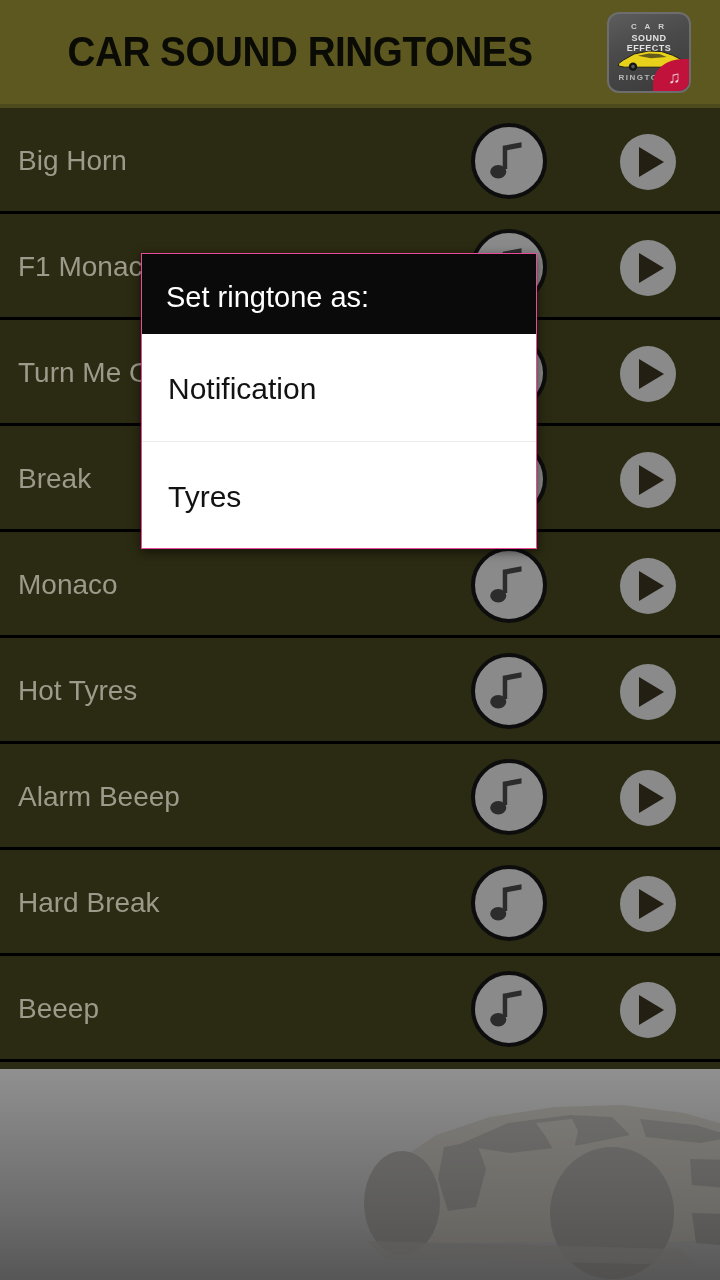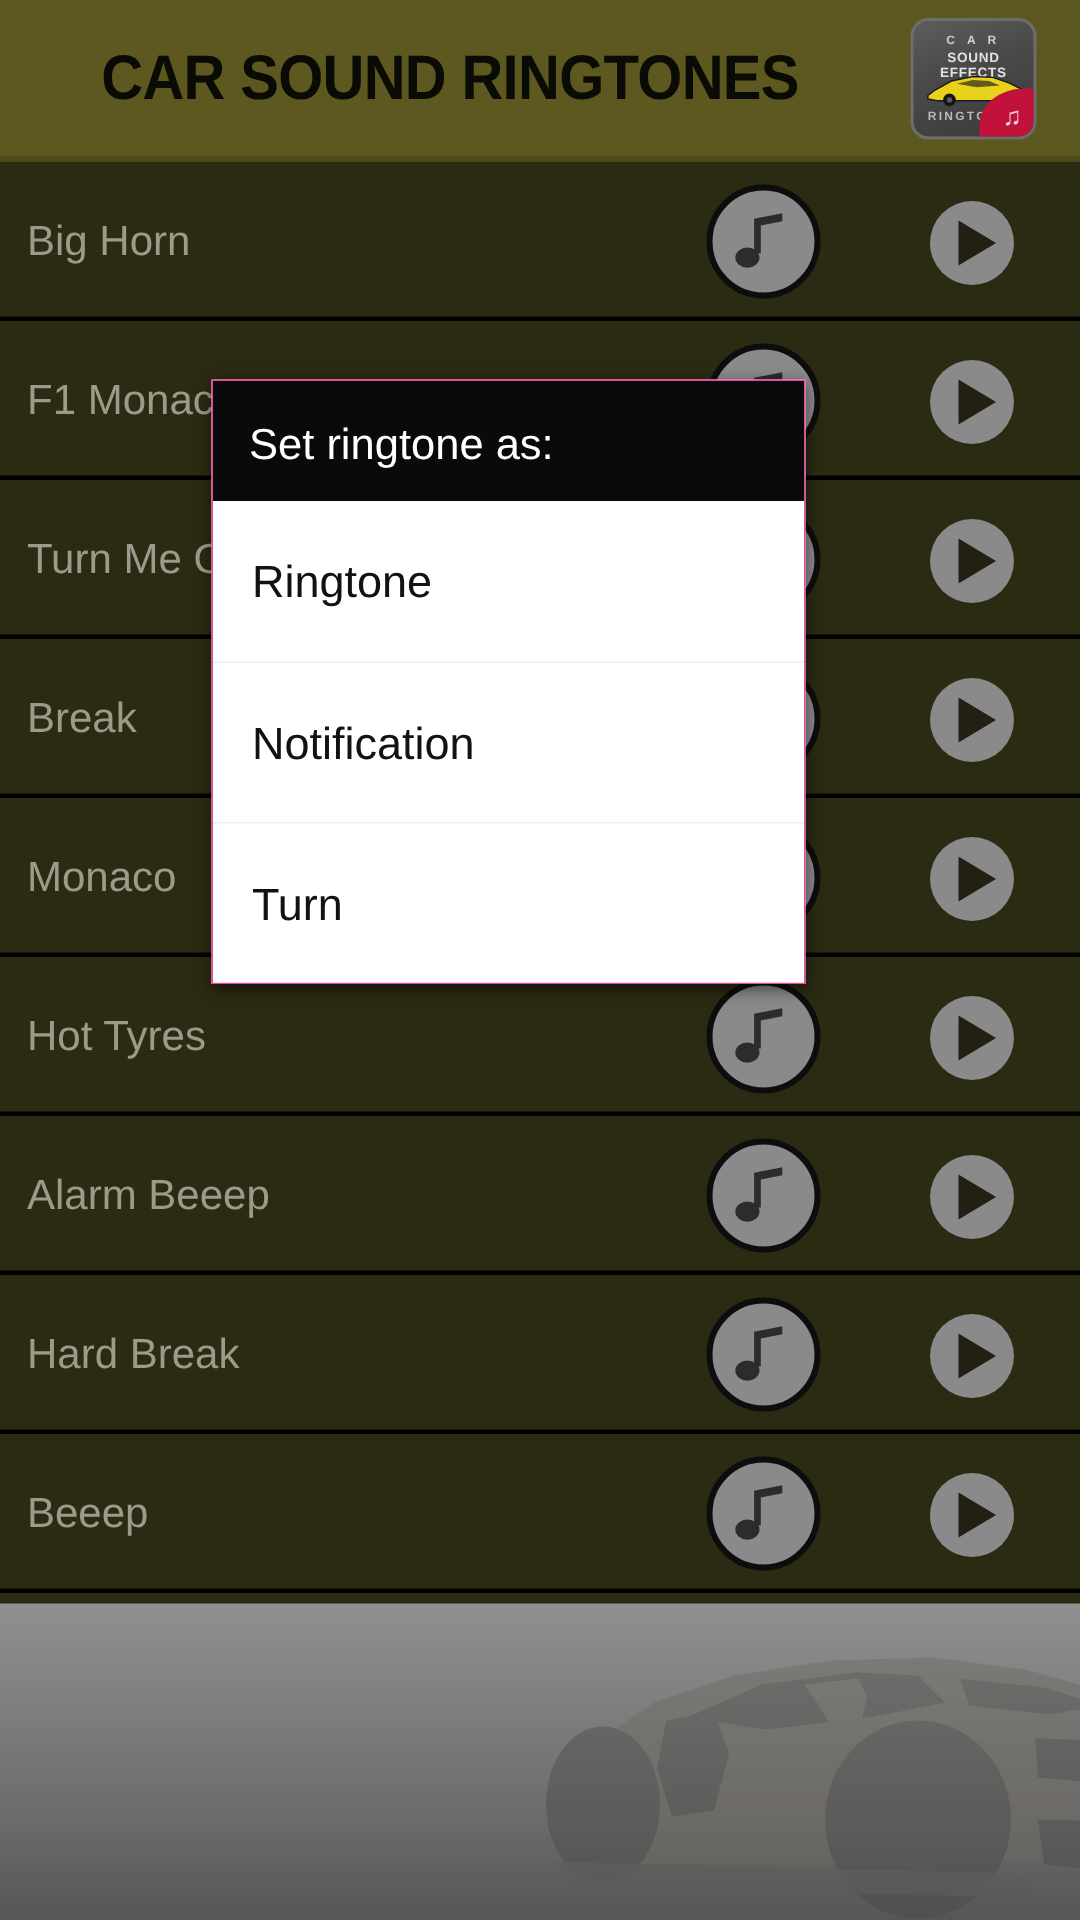--- a/index.html
+++ b/index.html
@@ -374,24 +374,21 @@
     </svg>
   </div>
 
   <div id="scrim"></div>
   <div id="dialog">
     <div id="dialog-header">
       <div id="dialog-title">Set ringtone as:</div>
     </div>
     <div id="dialog-options">
         <div class="dialog-opt">
-          <div class="dialog-opt-label">Ringtone</div>
+          <div class="dialog-opt-label">Notification</div>
         </div>
         <div class="dialog-opt">
-          <div class="dialog-opt-label">Notification</div>
-        </div>
-        <div class="dialog-opt">
-          <div class="dialog-opt-label">Turn</div>
+          <div class="dialog-opt-label">Tyres</div>
         </div>
       </div>
   </div>
 
 </div>
 
 </body></html>

